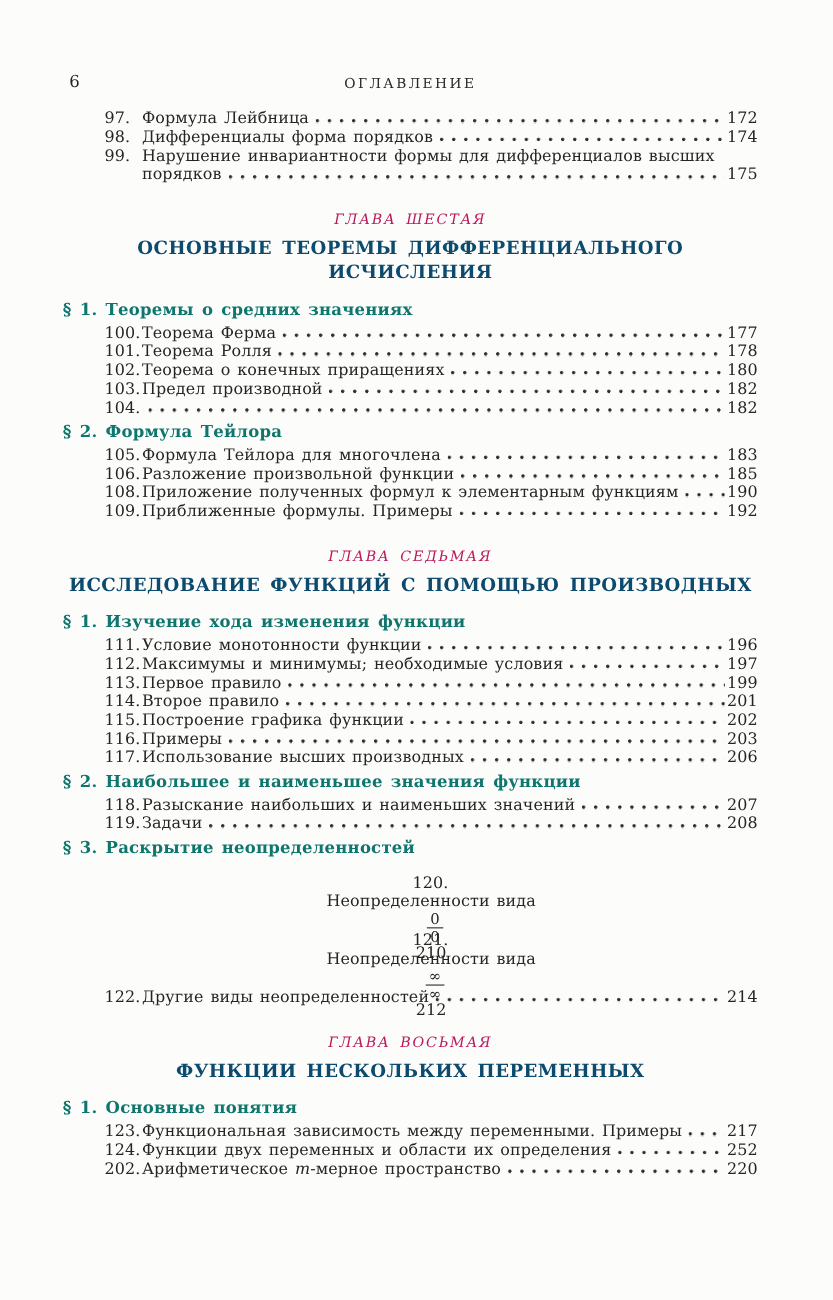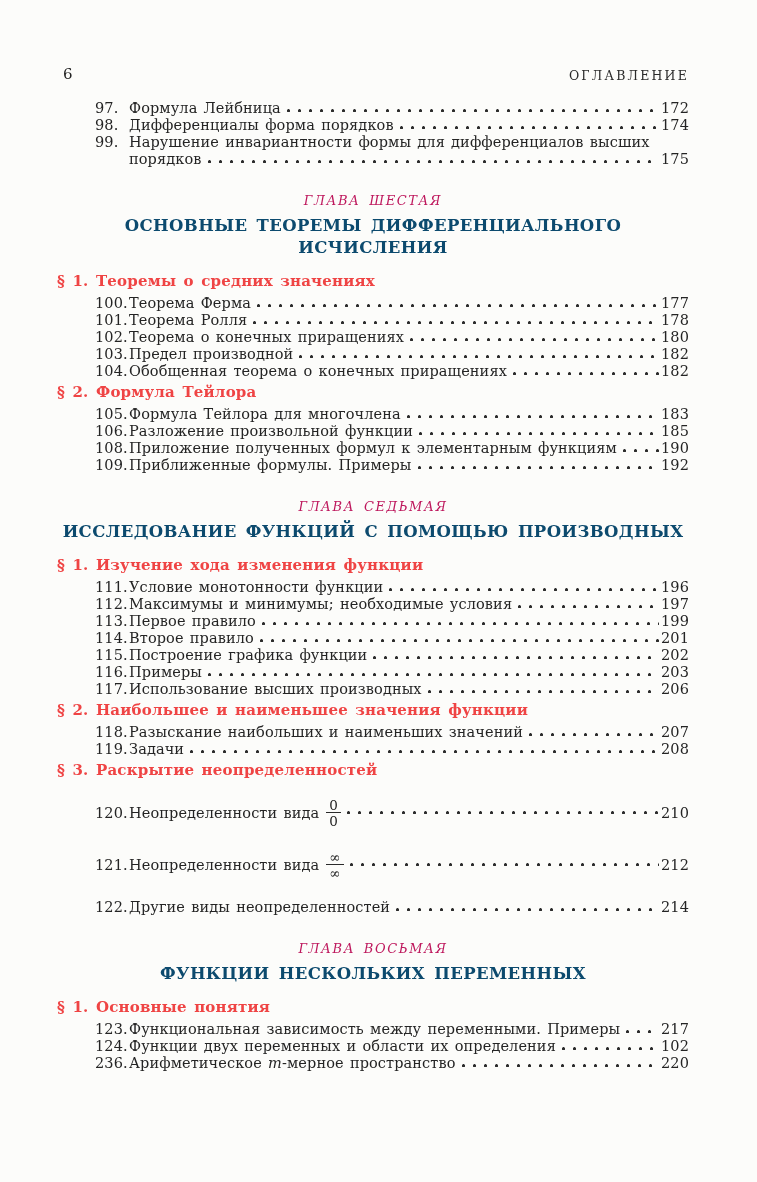--- a/index.html
+++ b/index.html
@@ -17,21 +17,21 @@
   }
   .content {
     position:absolute;
     left:57px; top:64px;
     width:632px;
   }
   
   .header-row { position:relative; height:20px; margin-bottom:16px; }
   .pagenum { position:absolute; left:6px; top:1px; font-size:15px; }
   .header-title {
-    text-align:right; font-size:12.5px; letter-spacing:2.2px;
+    text-align:center; font-size:12.5px; letter-spacing:2.2px;
     padding-top:4px; color:#2a2a2a;
   }
   
   .entry {
     display:flex; align-items:baseline;
     padding-left:38px;
     font-size:14.5px; line-height:17px;
     letter-spacing:0.1px;
   }
   .num { flex:none; width:27px; text-align:left; margin-right:7px; }
@@ -43,21 +43,21 @@
     background-image:radial-gradient(circle at 1.5px 1.7px, #2c2c2c 1.25px, rgba(0,0,0,0) 1.8px);
     background-size:11px 4px;
     background-repeat:repeat-x;
     background-position:left bottom;
   }
   .pg { flex:none; min-width:28px; text-align:center; }
   
   .entry2 .line1 { }
   .entry2 .cont { padding-left:72px; }
   
-  .fracline { align-items:center; height:36px; margin:16px 0; }
+  .fracline { align-items:center; height:36px; margin:16px 0;flex-direction:column; }
   .fracline .dots { align-self:center; }
   .frac {
     display:flex; flex-direction:column; align-items:center;
     margin-left:7px; font-size:13.5px; line-height:14px;
   }
   .frac .ftop { padding:0 3px 0 3px; border-bottom:1.3px solid #2a2a2a; }
   .frac .fbot { padding-top:1px; }
   
   .kicker {
     text-align:center; font-style:italic;
@@ -67,21 +67,21 @@
   }
   .chapter-title {
     text-align:center; font-weight:bold;
     font-size:16.5px; line-height:22px;
     letter-spacing:0.4px; word-spacing:3px;
     margin-top:7px; color:#0c4a6e;
   }
   .section-heading {
     font-weight:bold; font-size:15px; line-height:18px;
     letter-spacing:0.2px; word-spacing:2px;
-    margin:3px 0 5px 0; color:#ef4444;
+    margin:3px 0 5px 0; color:#0f766e;
   }
   .section-heading.first { margin-top:13px; }
 </style>
 </head>
 <body>
 
 <div class="page">
   <div class="content">
     <div class="header-row">
       <span class="pagenum">6</span>
@@ -133,21 +133,20 @@
           <span class="pg">180</span>
         </div>
         <div class="entry">
           <span class="num">103.</span>
           <span class="title">Предел производной</span>
           <span class="dots"></span>
           <span class="pg">182</span>
         </div>
         <div class="entry">
           <span class="num">104.</span>
-          <span class="title">Обобщенная теорема о конечных приращениях</span>
           <span class="dots"></span>
           <span class="pg">182</span>
         </div>
         <div class="section-heading">§ 2. Формула Тейлора</div>
         <div class="entry">
           <span class="num">105.</span>
           <span class="title">Формула Тейлора для многочлена</span>
           <span class="dots"></span>
           <span class="pg">183</span>
         </div>
@@ -260,23 +259,23 @@
         <div class="entry">
           <span class="num">123.</span>
           <span class="title">Функциональная зависимость между переменными. Примеры</span>
           <span class="dots"></span>
           <span class="pg">217</span>
         </div>
         <div class="entry">
           <span class="num">124.</span>
           <span class="title">Функции двух переменных и области их определения</span>
           <span class="dots"></span>
-          <span class="pg">102</span>
-        </div>
-        <div class="entry">
-          <span class="num">236.</span>
+          <span class="pg">252</span>
+        </div>
+        <div class="entry">
+          <span class="num">202.</span>
           <span class="title">Арифметическое <i class="var">m</i>-мерное пространство</span>
           <span class="dots"></span>
           <span class="pg">220</span>
         </div>
       </div>
   </div>
 </div>
 
 </body></html>

